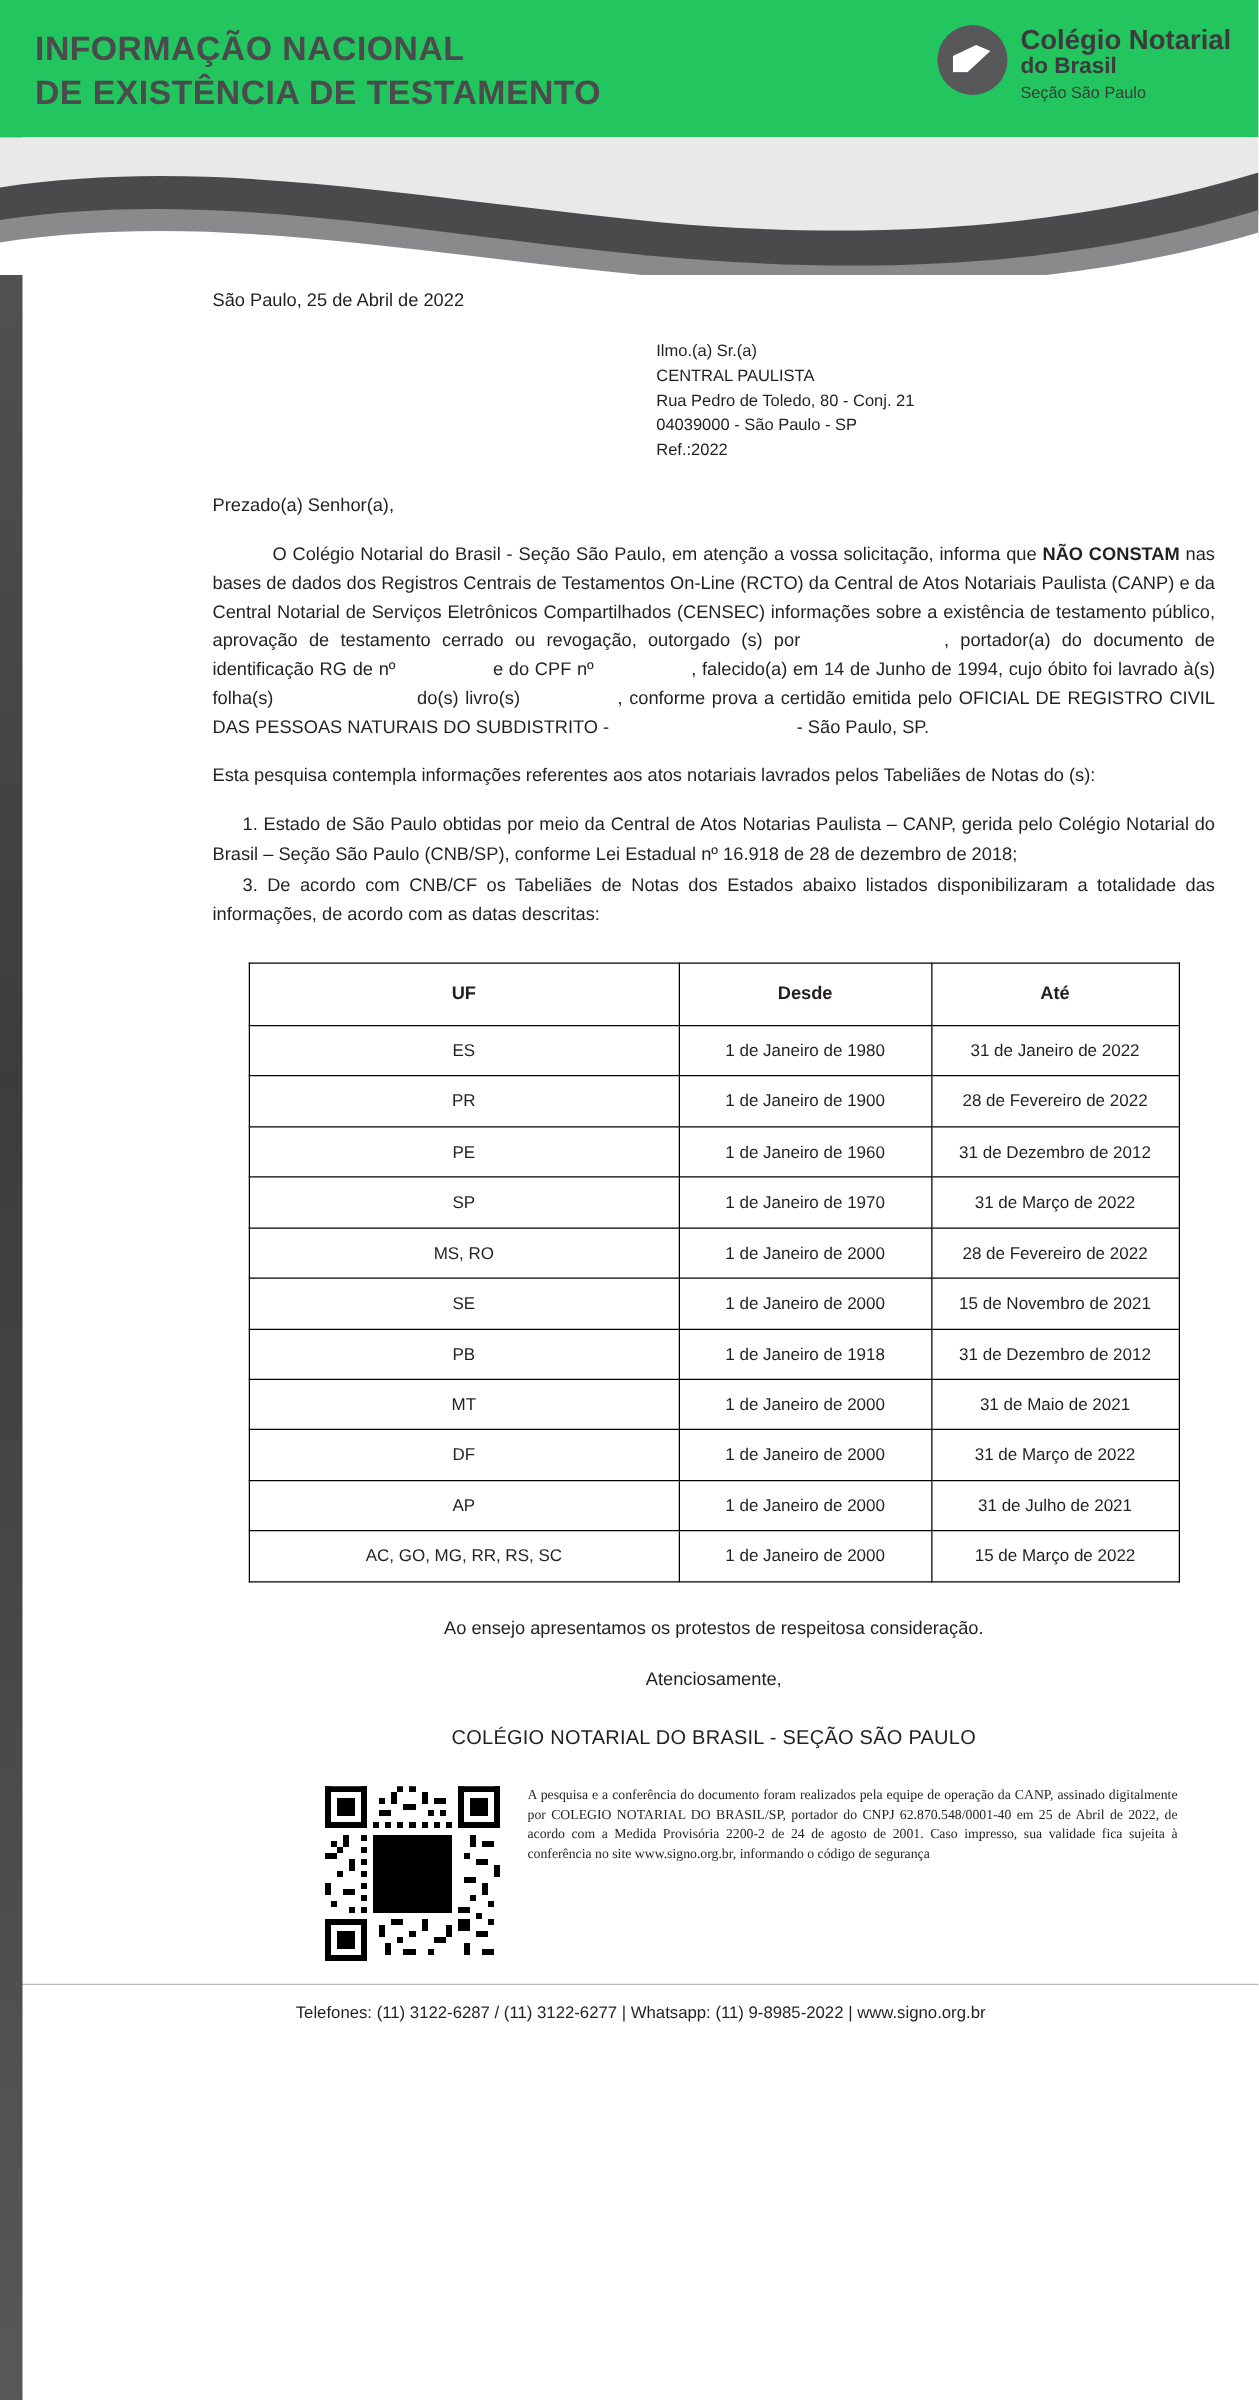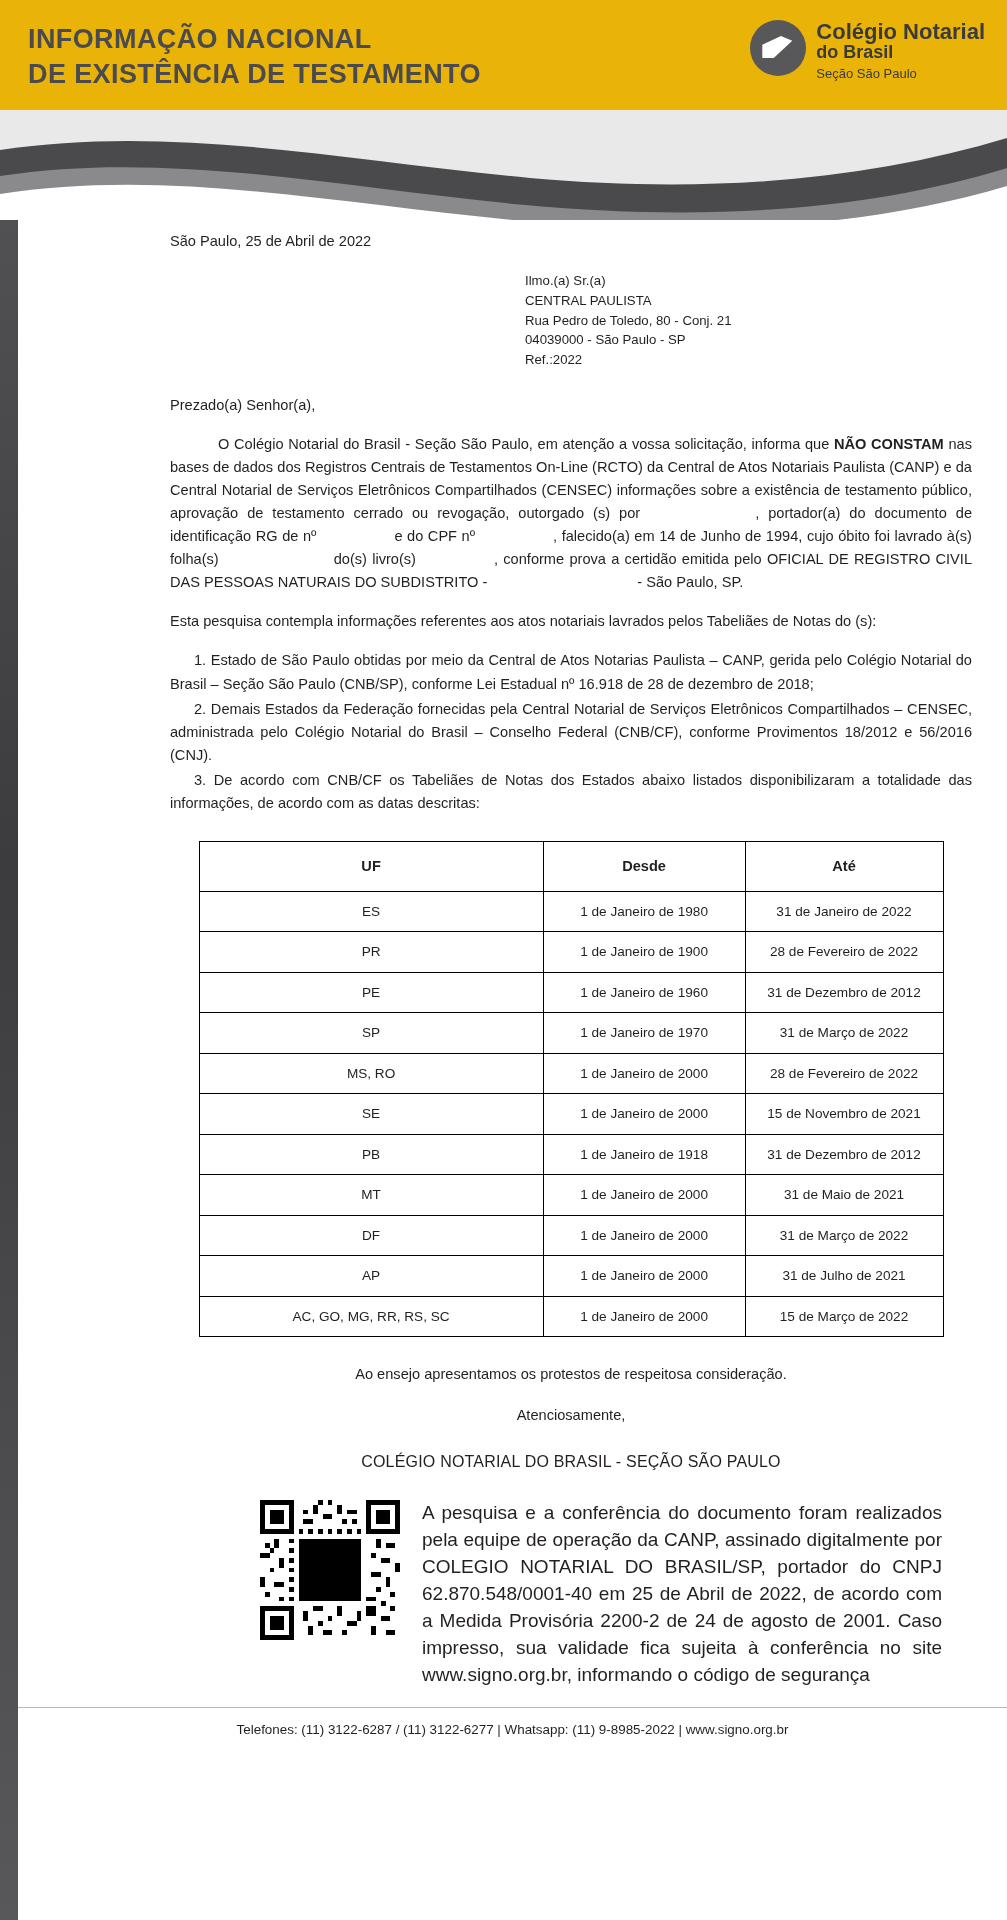--- a/index.html
+++ b/index.html
@@ -27,21 +27,21 @@
     left: 0;
     top: 0;
     width: 18px;
     height: 1920px;
     background: linear-gradient(to bottom, #58585a 0%, #3c3c3e 45%, #58585a 100%);
   }
   
   .header {
     position: relative;
     height: 110px;
-    background: #eab308;
+    background: #22c55e;
     border-bottom: 0px solid transparent;
   }
   .header-inner {
     position: absolute;
     left: 18px;
     right: 0;
     top: 0;
     height: 110px;
   }
   .header-title {
@@ -186,23 +186,24 @@
   .qr {
     width: 140px;
     height: 140px;
     flex: none;
     background: #ffffff;
     padding: 0;
     position: relative;
   }
   .qr svg { display: block; }
   .legal {
-    font-size: 19px;
+    font-size: 11px;
     line-height: 1.42;
     text-align: justify;
+    font-family: Liberation Serif, serif;
   }
   
   .footer {
     margin-top: 18px;
     border-top: 1px solid #b9b9ba;
     padding: 12px 0 14px 18px;
     text-align: center;
     font-size: 13.4px;
     line-height: 1.5;
     color: #231f20;
@@ -255,21 +256,20 @@
 
     <div class="greet">Prezado(a) Senhor(a),</div>
 
     <div class="para indent">
       <span>O Colégio Notarial do Brasil - Seção São Paulo, em atenção a vossa solicitação, informa que </span><span class="b">NÃO CONSTAM</span><span> nas bases de dados dos Registros Centrais de Testamentos On-Line (RCTO) da Central de Atos Notariais Paulista (CANP) e da Central Notarial de Serviços Eletrônicos Compartilhados (CENSEC) informações sobre a existência de testamento público, aprovação de testamento cerrado ou revogação, outorgado (s) por</span><span class="gap-md"></span><span>, portador(a) do documento de identificação RG de nº</span><span class="gap-sm"></span><span>e do CPF nº</span><span class="gap-sm"></span><span>, falecido(a) em 14 de Junho de 1994, cujo óbito foi lavrado à(s) folha(s)</span><span class="gap-md"></span><span>do(s) livro(s)</span><span class="gap-sm"></span><span>, conforme prova a certidão emitida pelo OFICIAL DE REGISTRO CIVIL DAS PESSOAS NATURAIS DO SUBDISTRITO -</span><span class="gap-lg"></span><span>- São Paulo, SP.</span>
     </div>
 
     <div class="para">Esta pesquisa contempla informações referentes aos atos notariais lavrados pelos Tabeliães de Notas do (s):</div>
 
     <div class="list-para">1. Estado de São Paulo obtidas por meio da Central de Atos Notarias Paulista – CANP, gerida pelo Colégio Notarial do Brasil – Seção São Paulo (CNB/SP), conforme Lei Estadual nº 16.918 de 28 de dezembro de 2018;</div>
-    <div class="list-para">2. Demais Estados da Federação fornecidas pela Central Notarial de Serviços Eletrônicos Compartilhados – CENSEC, administrada pelo Colégio Notarial do Brasil – Conselho Federal (CNB/CF), conforme Provimentos 18/2012 e 56/2016 (CNJ).</div>
     <div class="list-para">3. De acordo com CNB/CF os Tabeliães de Notas dos Estados abaixo listados disponibilizaram a totalidade das informações, de acordo com as datas descritas:</div>
 
     <table class="uf-table">
       <thead>
         <tr>
           <th>UF</th>
           <th>Desde</th>
           <th>Até</th>
         </tr>
       </thead>

